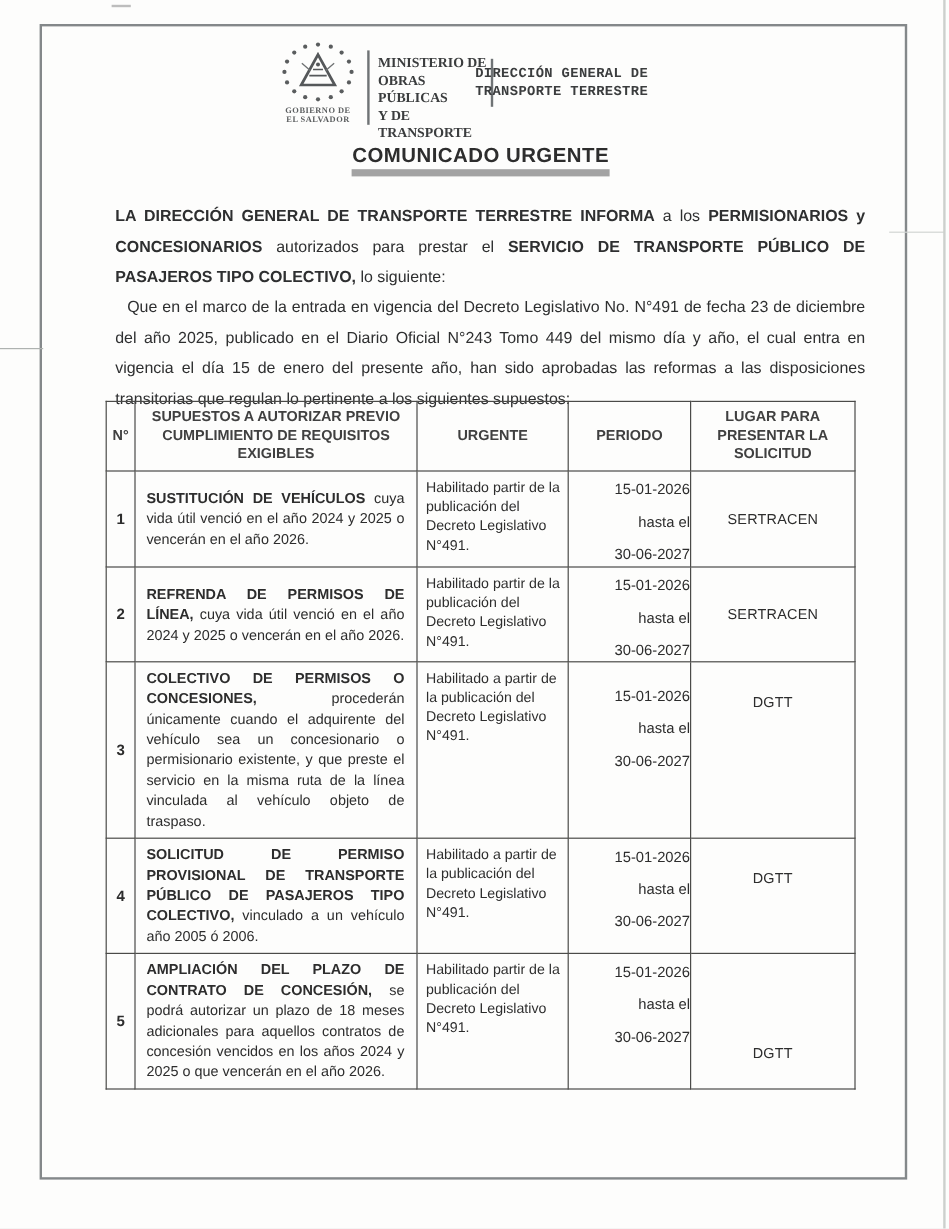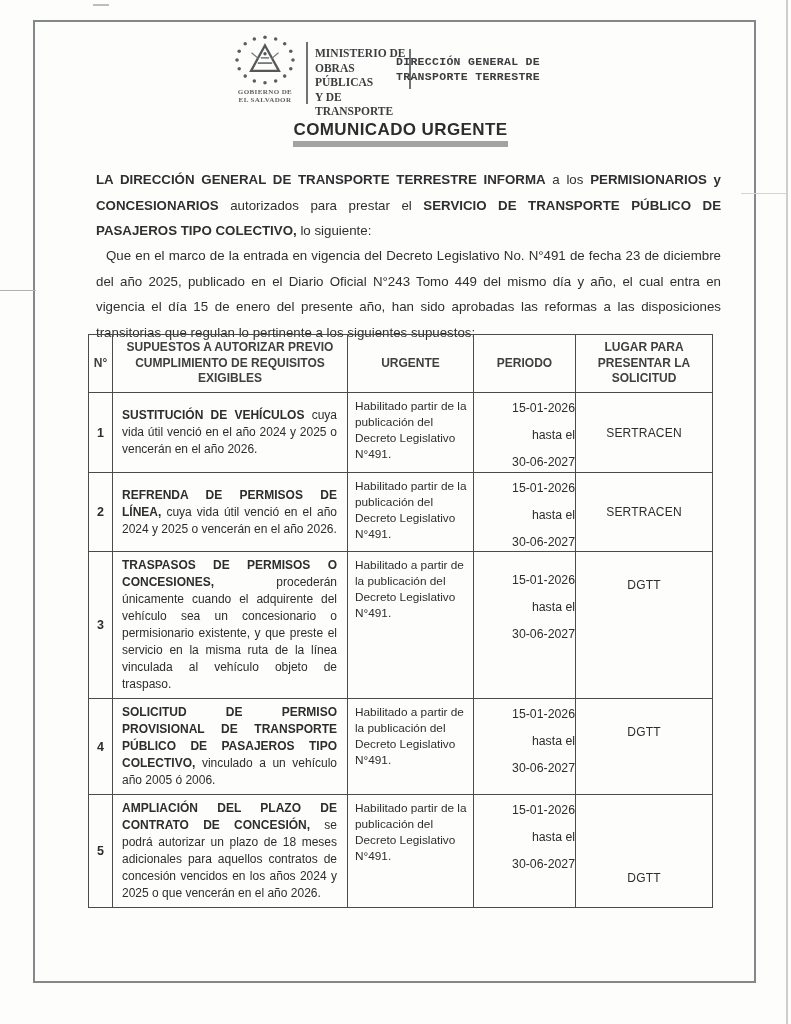--- a/index.html
+++ b/index.html
@@ -152,21 +152,21 @@
       <td class="per">
         <span class="p1">15-01-2026</span>
         <span class="p2">hasta el</span>
         <span class="p3">30-06-2027</span>
       </td>
       <td class="lug">SERTRACEN</td>
     </tr>
 
     <tr class="r3">
       <td class="num">3</td>
-      <td class="sup"><span class="b">TRASPASOS DE PERMISOS O CONCESIONES,</span><span> procederán únicamente cuando el adquirente del vehículo sea un concesionario o permisionario existente, y que preste el servicio en la misma ruta de la línea vinculada al vehículo objeto de traspaso.</span></td>
+      <td class="sup"><span class="b">COLECTIVO DE PERMISOS O CONCESIONES,</span><span> procederán únicamente cuando el adquirente del vehículo sea un concesionario o permisionario existente, y que preste el servicio en la misma ruta de la línea vinculada al vehículo objeto de traspaso.</span></td>
       <td class="vig">Habilitado a partir de la publicación del Decreto Legislativo N°491.</td>
       <td class="per">
         <span class="p1">15-01-2026</span>
         <span class="p2">hasta el</span>
         <span class="p3">30-06-2027</span>
       </td>
       <td class="lug lug-top">DGTT</td>
     </tr>
 
     <tr class="r4">

